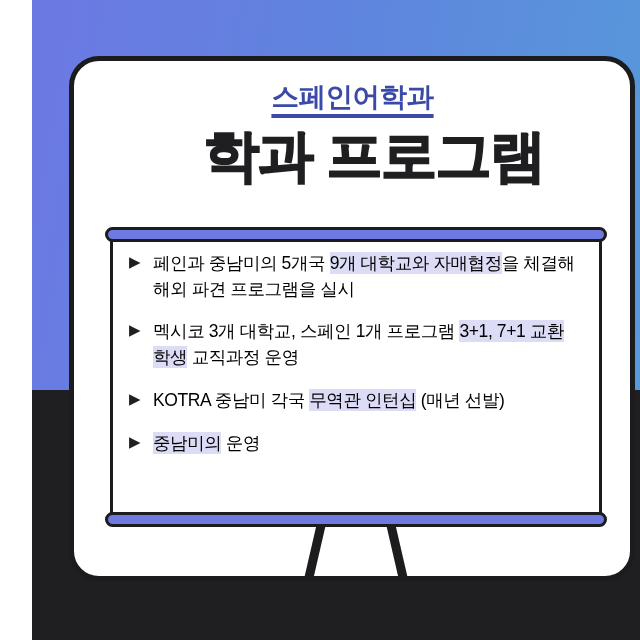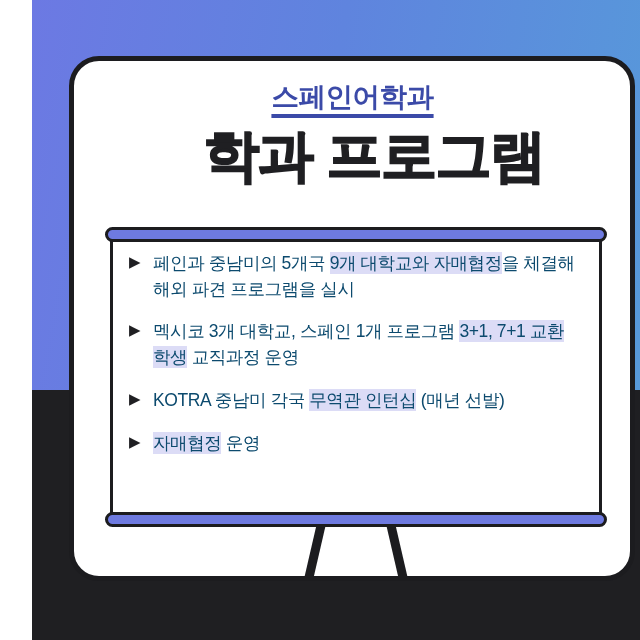--- a/index.html
+++ b/index.html
@@ -162,21 +162,21 @@
     margin-right: 7px;
     margin-top: 3px;
     font-size: 15px;
     line-height: 1;
     color: #1f1f22;
   }
   .bullet-text {
     flex: 1 1 auto;
     font-size: 17.5px;
     line-height: 1.47;
-    color: #0c4a6e;
+    color: #000000;
     letter-spacing: -0.4px;
   }
   .hl {
     background: #dcdcf6;
     padding: 1px 0;
     box-decoration-break: clone;
     -webkit-box-decoration-break: clone;
   }
 </style>
 </head>
@@ -214,20 +214,20 @@
           <div class="bullet">
             <span class="bullet-marker">▶</span>
             <span class="bullet-text"><span>멕시코 3개 대학교, 스페인 1개 프로그램 </span><span class="hl">3+1, 7+1 교환학생</span><span> 교직과정 운영</span></span>
           </div>
           <div class="bullet">
             <span class="bullet-marker">▶</span>
             <span class="bullet-text"><span>KOTRA 중남미 각국 </span><span class="hl">무역관 인턴십</span><span> (매년 선발)</span></span>
           </div>
           <div class="bullet">
             <span class="bullet-marker">▶</span>
-            <span class="bullet-text"><span class="hl">자매협정</span><span> 운영</span></span>
+            <span class="bullet-text"><span class="hl">중남미의</span><span> 운영</span></span>
           </div>
         </div>
 
     </div>
 
   </div>
 </div>
 
 </body></html>

